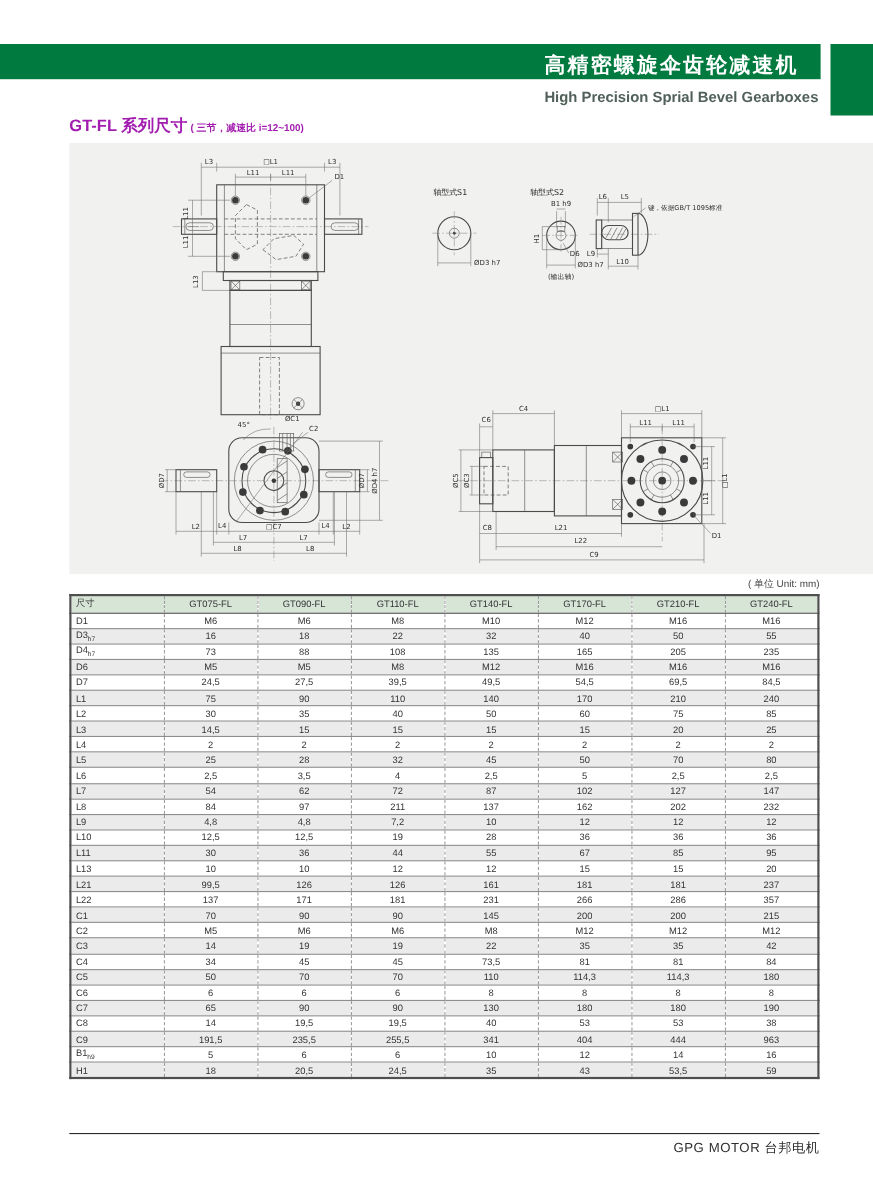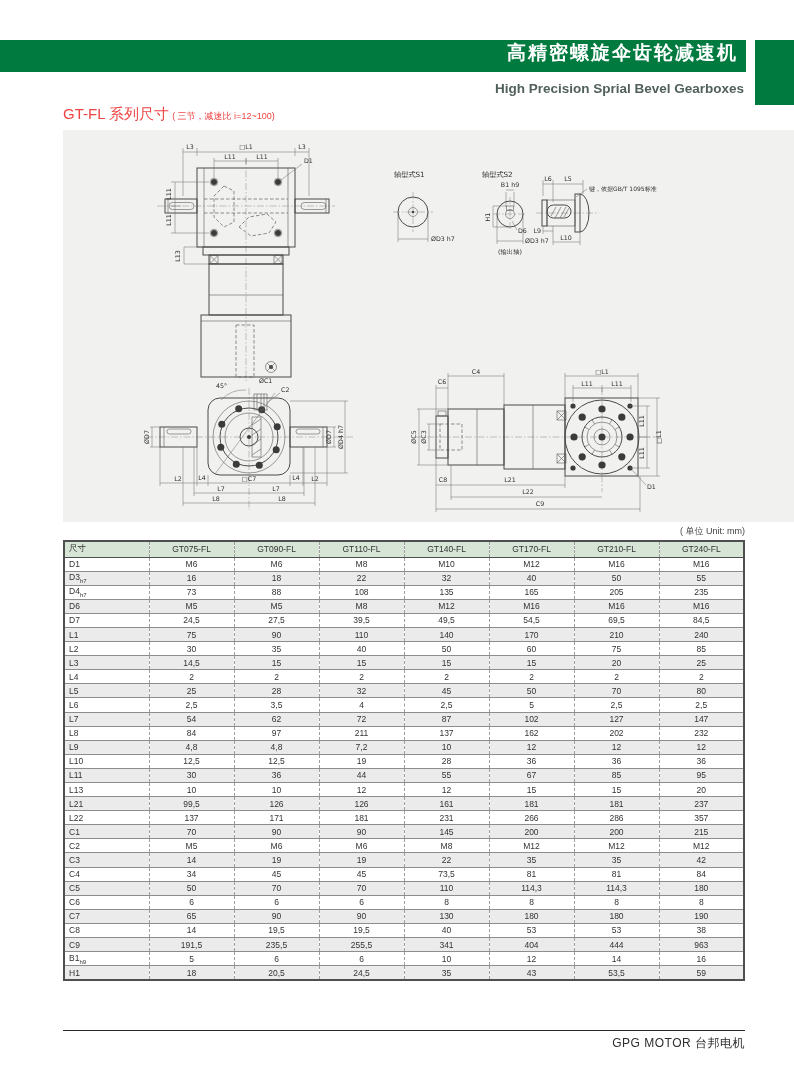--- a/index.html
+++ b/index.html
@@ -2,30 +2,30 @@
 <html><head>
 <meta charset="utf-8">
 <style>
   html,body { margin:0; padding:0; }
   body {
     width:794px; height:1077px; position:relative; background:#ffffff;
     font-family:"Liberation Sans", sans-serif; color:#222; overflow:hidden;
   }
   .header-bar {
     position:absolute; left:0; top:40px; width:746px; height:32px;
-    background:#007a3e; color:#fff; display:flex; align-items:flex-start;
-    justify-content:flex-end; padding-right:8px; box-sizing:border-box;
+    background:#007a3e; color:#fff; display:flex; align-items:flex-end;
+    justify-content:flex-end; padding-right:20px; box-sizing:border-box;
     font-size:19px; font-weight:bold; letter-spacing:2px;
   }
   .header-side-block { position:absolute; left:755px; top:40px; width:39px; height:65px; background:#007a3e; }
   .subtitle-en {
     position:absolute; left:0; top:81px; width:746px; text-align:right;
     color:#51615a; font-weight:bold; font-size:13.5px; padding-right:2px; box-sizing:border-box;padding-left:40px;
   }
-  .section-title { position:absolute; left:63px; top:105px; font-weight:normal; color:#ef4444; font-size:15px; }
+  .section-title { position:absolute; left:63px; top:105px; font-weight:bold; color:#a21caf; font-size:15px; }
   .section-title .small { font-size:9px; margin-left:3px; }
   .drawing-panel { position:absolute; left:63px; top:130px; width:780px; height:392px; background:#f1f2ef; }
   .unit-note { position:absolute; left:63px; top:525px; width:682px; text-align:right; font-size:9px; color:#444; }
 
   table.dims {
     position:absolute; left:63px; top:540px; width:682px;
     border-collapse:collapse; table-layout:fixed;
     border:2px solid #4f4f4f; font-size:8.5px; color:#333;padding-left:40px;
   }
   table.dims th, table.dims td {

